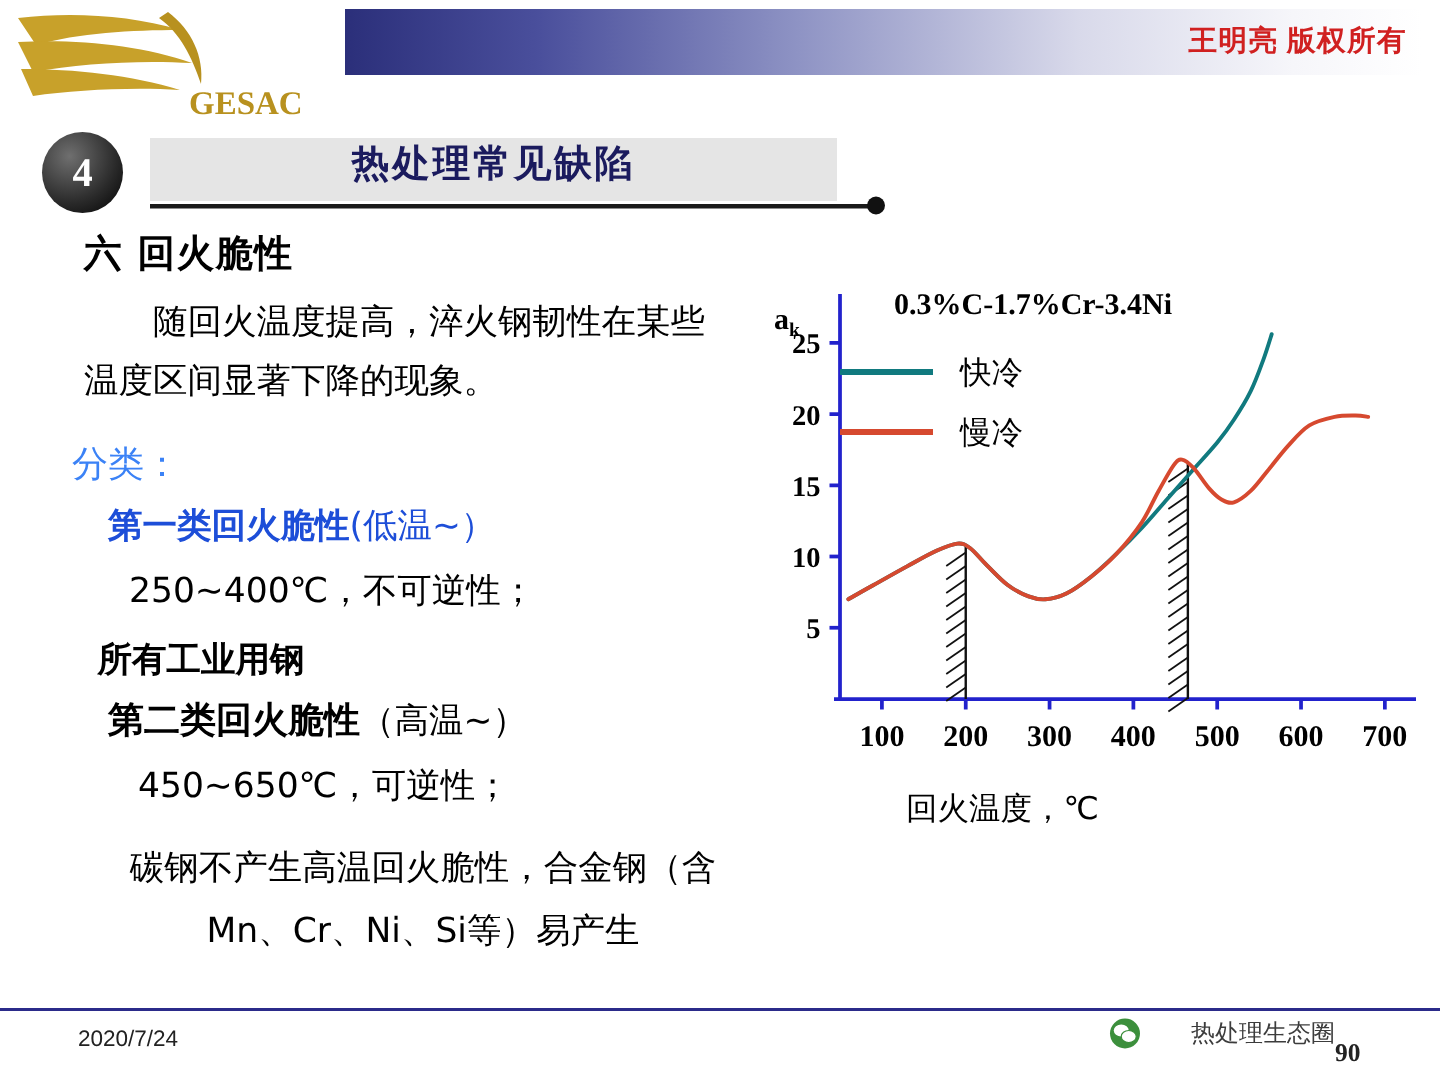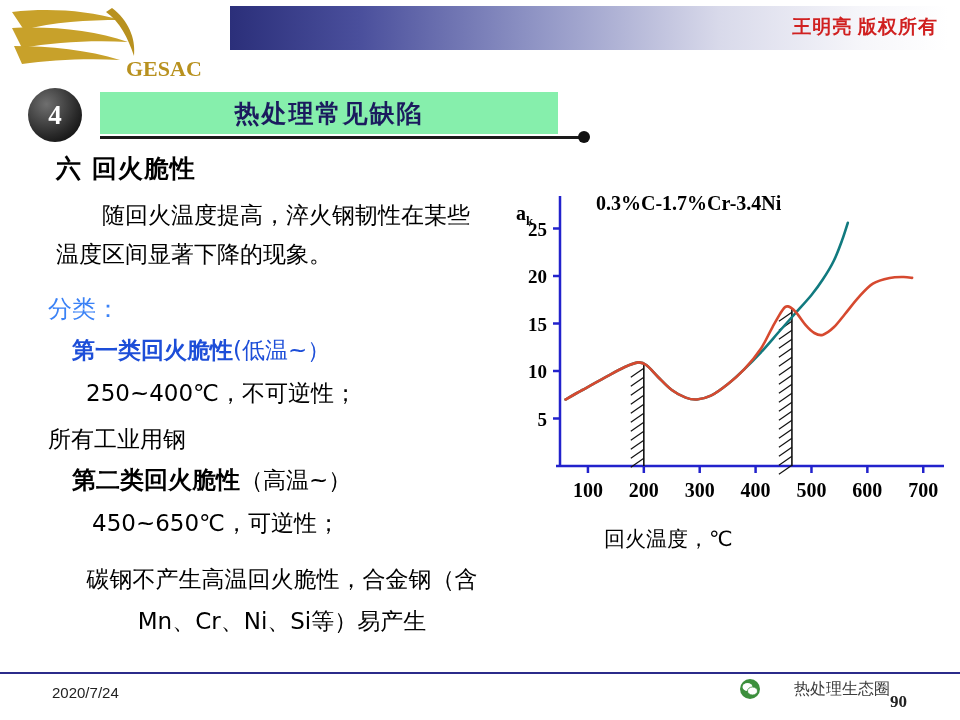--- a/index.html
+++ b/index.html
@@ -28,22 +28,22 @@
   
   .sec-badge{
     position:absolute;left:28px;top:88px;width:54px;height:54px;border-radius:50%;
     background:radial-gradient(circle at 34% 30%, #6f6f6f 0%, #2a2a2a 60%, #000 100%);
     color:#fff;font-size:27px;font-weight:bold;
     display:flex;align-items:center;justify-content:center;
     font-family:"Liberation Serif","DejaVu Serif",serif;
   }
   .sec-title-band{
     position:absolute;left:100px;top:92px;width:458px;height:42px;
-    background:#86efac;
-    display:flex;align-items:center;justify-content:center;
+    background:#e5e5e5;
+    display:flex;align-items:flex-start;justify-content:center;
   }
   .sec-title-band span{
     color:#1b1b5e;font-size:25px;font-weight:bold;letter-spacing:2px;
     font-family:"DejaVu Sans","Liberation Sans",sans-serif;
   }
   .title-underline{
     position:absolute;left:100px;top:136px;width:480px;height:3px;background:#1a1a1a;
   }
   .title-dot{
     position:absolute;left:578px;top:131px;width:12px;height:12px;border-radius:50%;background:#111;
@@ -62,21 +62,21 @@
     text-indent:46px;
   }
   .lbl-class{
     position:absolute;left:48px;top:293px;
     font-size:24px;font-weight:normal;color:#3b82f6;
     font-family:"DejaVu Sans","Liberation Sans",sans-serif;
   }
   .l1{position:absolute;left:72px;top:335px;font-size:23px;font-weight:bold;color:#1d4ed8;font-family:"DejaVu Sans","Liberation Sans",sans-serif;}
   .l1 .thin{font-weight:normal;}
   .l2{position:absolute;left:86px;top:378px;font-size:23px;color:#000;font-family:"DejaVu Sans","Liberation Sans",sans-serif;}
-  .l3{position:absolute;left:48px;top:424px;font-size:23px;color:#000;font-family:"DejaVu Sans","Liberation Sans",sans-serif;}
+  .l3{position:absolute;left:65px;top:424px;font-size:23px;color:#000;font-family:"DejaVu Sans","Liberation Sans",sans-serif;font-weight:bold;}
   .l4{position:absolute;left:72px;top:464px;font-size:24px;font-weight:bold;color:#000;font-family:"DejaVu Sans","Liberation Sans",sans-serif;}
   .l4 .thin{font-weight:normal;font-size:23px;}
   .l5{position:absolute;left:92px;top:508px;font-size:23px;color:#000;font-family:"DejaVu Sans","Liberation Sans",sans-serif;}
   .l6{position:absolute;left:62px;top:558px;width:440px;font-size:23px;line-height:42px;color:#000;font-family:"DejaVu Sans","Liberation Sans",sans-serif;text-align:center;}
   
   .chart-wrap{
     position:absolute;left:500px;top:180px;width:450px;height:380px;
   }
   .chart-title{
     position:absolute;left:96px;top:12px;
@@ -159,20 +159,30 @@
 <div class="l6">碳钢不产生高温回火脆性，合金钢（含Mn、Cr、Ni、Si等）易产生</div>
 
 <div class="chart-wrap">
 
   <div class="ak-label">
     <span>a</span><sub>k</sub>
   </div>
 
   <div class="chart-title">0.3%C-1.7%Cr-3.4Ni</div>
 
+  <div class="legend">
+    <div class="legend-row">
+      <span class="legend-line" id="lg0" style="background: rgb(17, 122, 127);"></span>
+      <span class="legend-text">快冷</span>
+    </div>
+    <div class="legend-row">
+      <span class="legend-line" id="lg1" style="background: rgb(214, 73, 47);"></span>
+      <span class="legend-text">慢冷</span>
+    </div>
+  </div>
 
   <svg id="plot" width="450" height="345">
       <line x1="60" y1="16" x2="60" y2="286" stroke="#2222cc" stroke-width="2.5"></line>
       <line x1="56" y1="286" x2="444" y2="286" stroke="#2222cc" stroke-width="2.5"></line>
       <line x1="53" y1="238.5" x2="60" y2="238.5" stroke="#2222cc" stroke-width="2.5"></line>
       <text x="47" y="245.5" text-anchor="end" font-size="19" font-weight="bold" font-family="Liberation Serif, serif" fill="#000">5</text>
       <line x1="53" y1="191" x2="60" y2="191" stroke="#2222cc" stroke-width="2.5"></line>
       <text x="47" y="198" text-anchor="end" font-size="19" font-weight="bold" font-family="Liberation Serif, serif" fill="#000">10</text>
       <line x1="53" y1="143.5" x2="60" y2="143.5" stroke="#2222cc" stroke-width="2.5"></line>
       <text x="47" y="150.5" text-anchor="end" font-size="19" font-weight="bold" font-family="Liberation Serif, serif" fill="#000">15</text>

